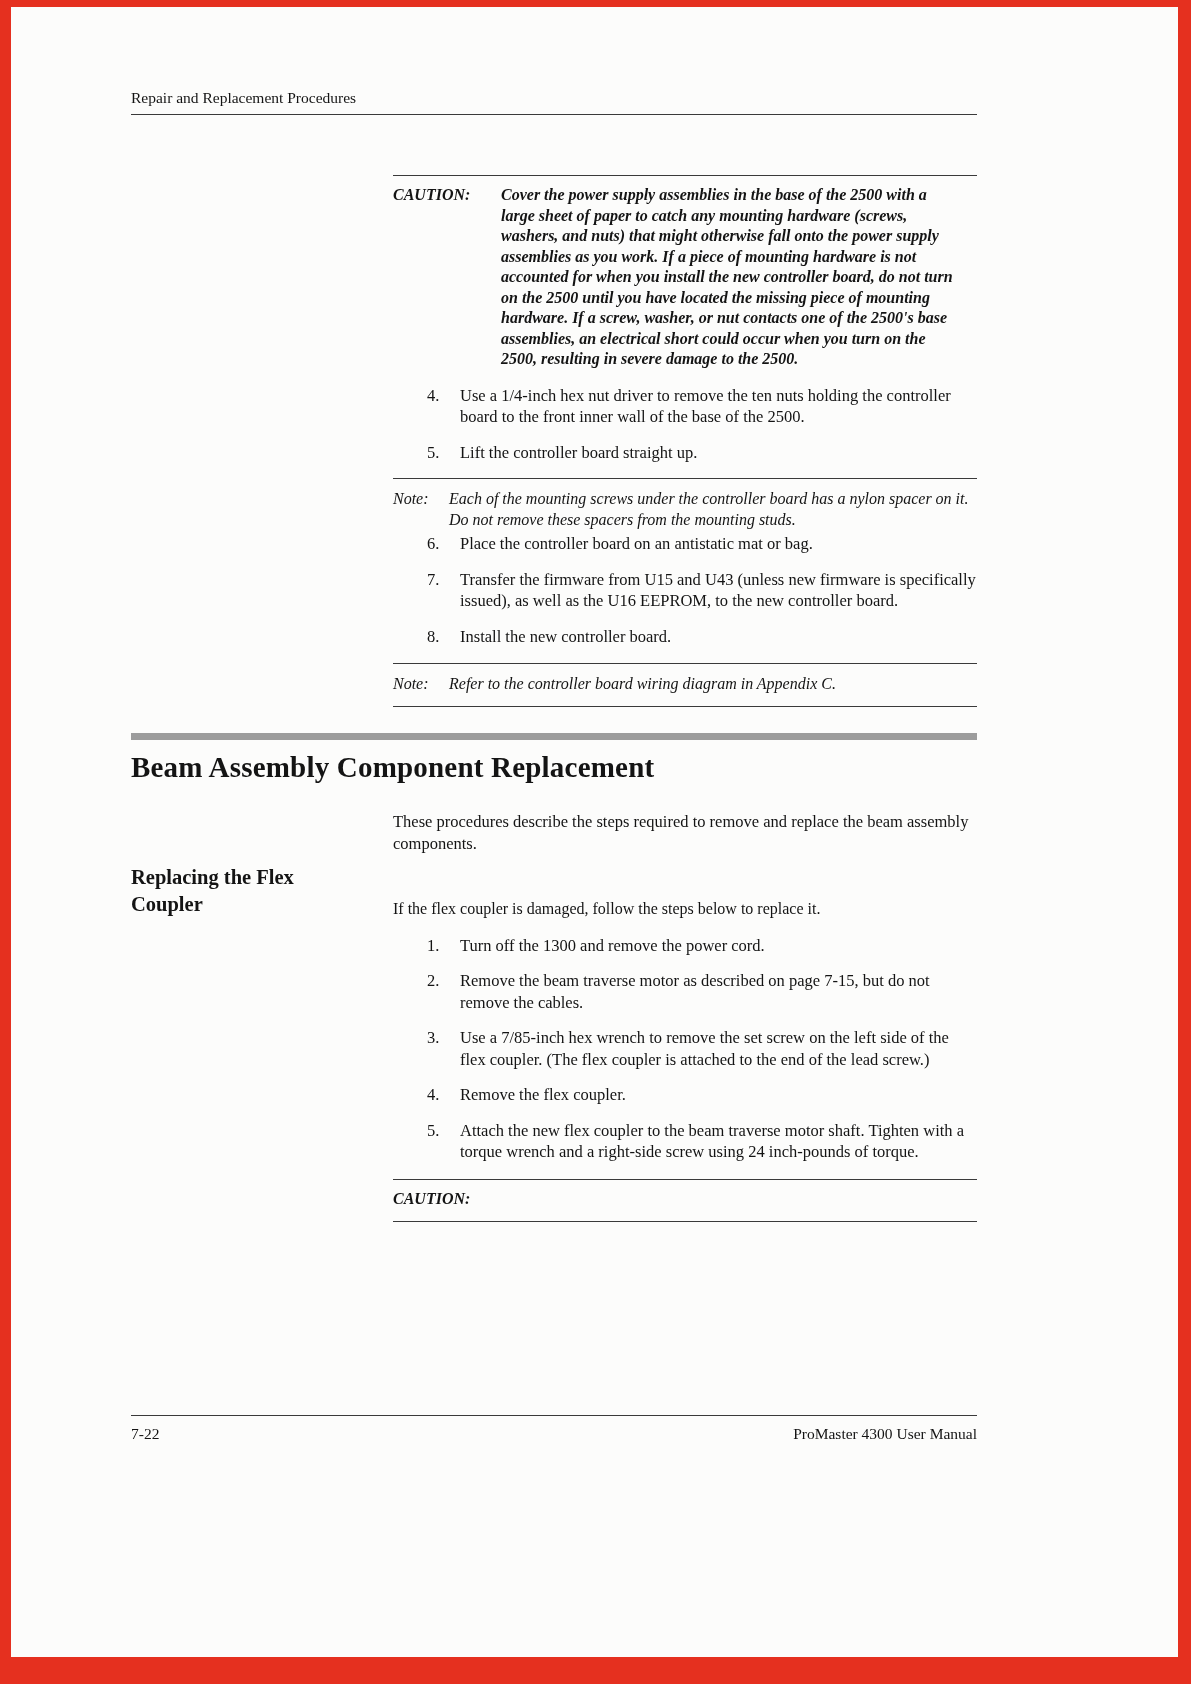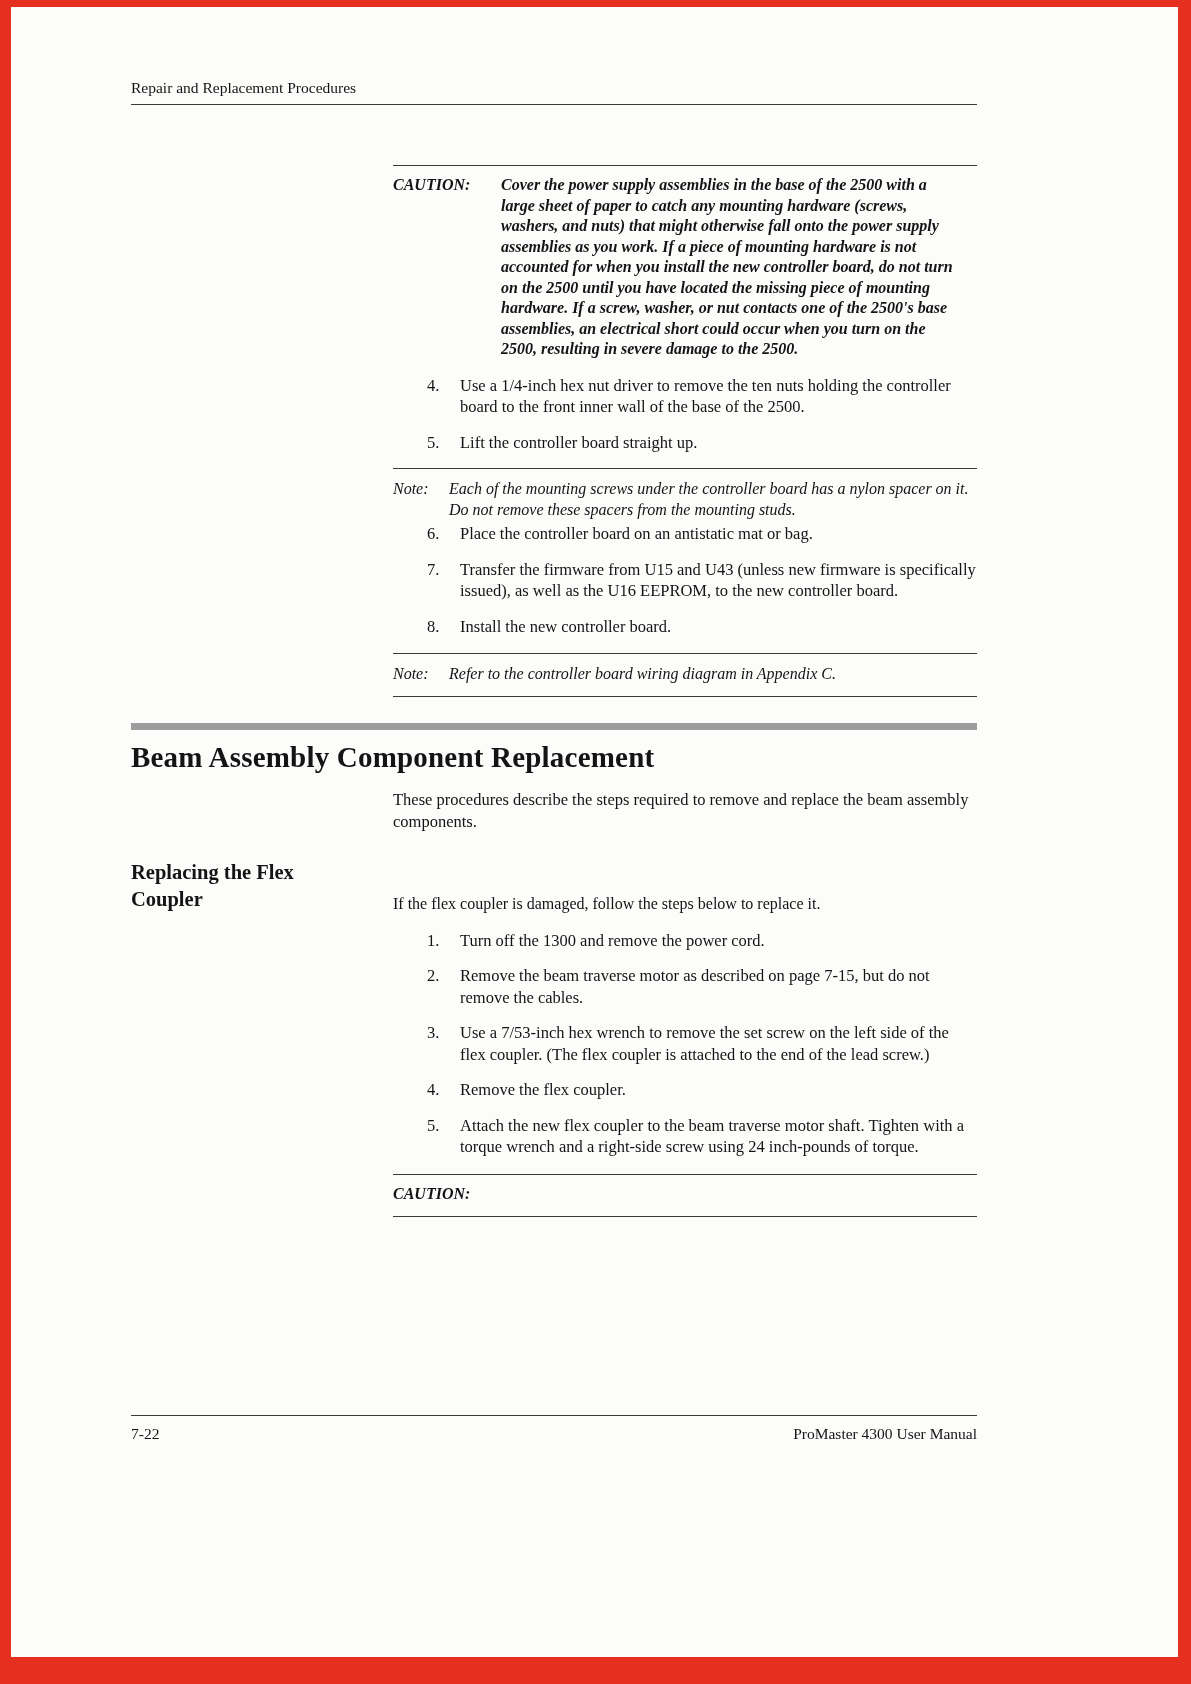--- a/index.html
+++ b/index.html
@@ -12,21 +12,21 @@
   }
   .page {
     position: absolute;
     left: 11px; top: 7px;
     width: 1167px; height: 1650px;
     background: var(--paper, #fcfcfb);
     color: var(--text, #141414);
   }
   .content {
     position: absolute;
-    left: 120px; top: 0;
+    left: 120px; top: 10px;
     width: 846px;
     padding-top: 72px;
   }
   .running-head {
     font-size: 15.5px;
     line-height: 18px;
   }
   hr.rule {
     border: 0;
     border-top: 1.4px solid #3a3a3a;
@@ -60,23 +60,23 @@
     margin-top: 26px;
     width: 846px; height: 7px;
     background: var(--divider-bar, #9c9c9c);
   }
   h1.section-title {
     margin-top: 11px;
     font-size: 29px;
     font-weight: bold;
     letter-spacing: 0.2px;
   }
-  .section-intro { margin-top: 15px; font-size: 16.5px; line-height: 21.5px; }
-
-  .subsection { display: flex; margin-top: 27px; }
+  .section-intro { margin-top: 27px; font-size: 16.5px; line-height: 21.5px; }
+
+  .subsection { display: flex; margin-top: 10px; }
   .side-heading {
     width: 262px; flex-shrink: 0;
     padding-right: 66px;
     font-size: 20.5px; font-weight: bold; line-height: 27px;
   }
   .sub-body { width: 584px; padding-top: 34px; }
   .sub-intro { font-size: 16px; line-height: 21.5px; }
 
   .mt-caution2 { margin-top: 16px; }
   .caution-single { width: 584px; }
@@ -161,21 +161,21 @@
           <div class="step">
             <span class="num">1.</span>
             <span class="txt">Turn off the 1300 and remove the power cord.</span>
           </div>
           <div class="step">
             <span class="num">2.</span>
             <span class="txt">Remove the beam traverse motor as described on page 7-15, but do not remove the cables.</span>
           </div>
           <div class="step">
             <span class="num">3.</span>
-            <span class="txt">Use a 7/53-inch hex wrench to remove the set screw on the left side of the flex coupler. (The flex coupler is attached to the end of the lead screw.)</span>
+            <span class="txt">Use a 7/85-inch hex wrench to remove the set screw on the left side of the flex coupler. (The flex coupler is attached to the end of the lead screw.)</span>
           </div>
           <div class="step">
             <span class="num">4.</span>
             <span class="txt">Remove the flex coupler.</span>
           </div>
           <div class="step">
             <span class="num">5.</span>
             <span class="txt">Attach the new flex coupler to the beam traverse motor shaft. Tighten with a torque wrench and a right-side screw using 24 inch-pounds of torque.</span>
           </div>
         </div>

